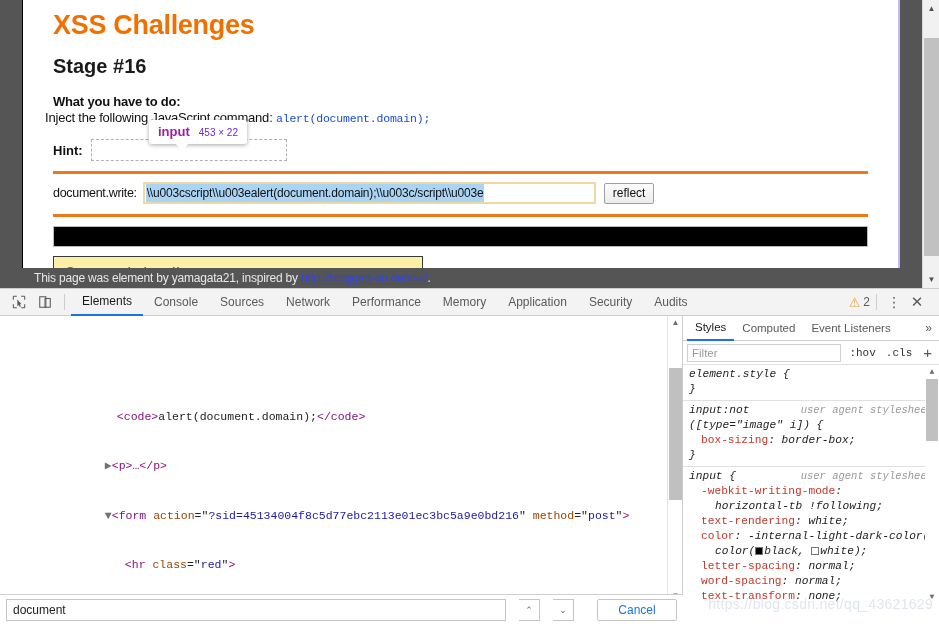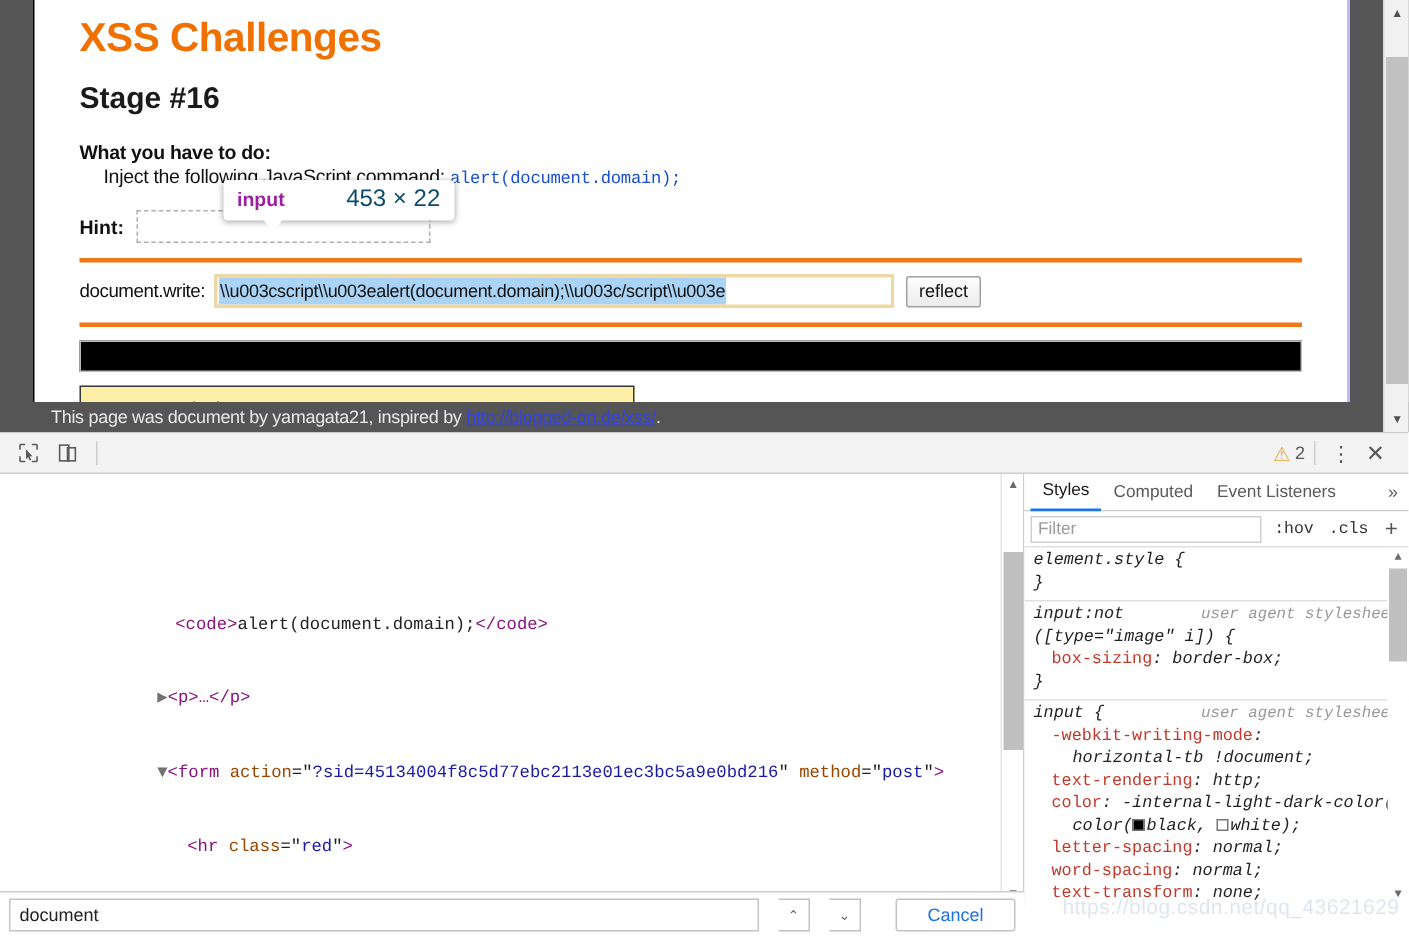--- a/index.html
+++ b/index.html
@@ -48,21 +48,21 @@
   }
   h2.stage-title {
     margin: 0 0 16px 16px;
     font-size: 20px; font-weight: bold; color: #1a1a1a;
   }
   .what-todo {
     margin-left: 16px; font-size: 13px; font-weight: bold; color: #111;
     letter-spacing: -0.2px;
   }
   .inject-line {
-    margin-left: 32px; font-size: 13px; color: #111; margin-top: 1px;
+    margin-left: 8px; font-size: 13px; color: #111; margin-top: 1px;
     letter-spacing: -0.2px;
   }
   .inject-line code {
     font-family: "Liberation Mono", monospace; font-size: 11.5px; color: #1a4fcc;
   }
   .hint-row {
     margin-left: 16px; margin-top: 14px; display: flex; align-items: center;
     font-size: 13px; font-weight: bold; color: #111;
   }
   .hint-box {
@@ -120,21 +120,21 @@
   .page-footer a { color: #3344dd; text-decoration: underline; }
 
   
   .inspect-tip {
     position: absolute; left: 149px; top: 120px;
     background: #fff; box-shadow: 0 1px 4px rgba(0,0,0,.35);
     border-radius: 3px; padding: 4px 9px 5px 9px;
     display: flex; align-items: baseline; gap: 9px; z-index: 40;
   }
   .inspect-tip .tagname { color: #9b1fa0; font-weight: bold; font-size: 13px; }
-  .inspect-tip .dims { color: #0c4a6e; font-size: 16px; margin-left: 32px; }
+  .inspect-tip .dims { color: #6d28d9; font-size: 10px; }
   .inspect-tip::after {
     content: ""; position: absolute; left: 26px; bottom: -7px;
     border-left: 7px solid transparent; border-right: 7px solid transparent;
     border-top: 8px solid #fff;
   }
 
   
   .devtools {
     position: absolute; left: 0; top: 288px; width: 939px; height: 336px;
     background: #fff; border-top: 1px solid #cdcdcd;
@@ -304,21 +304,21 @@
         <div class="congrats-box">
           <span class="congrats-text">Congratulations!!</span>
           <span class="next-stage"><span>Next stage</span>
             <a href="#">stage-No17.php</a><span>.</span></span>
         </div>
 
       </div>
     </div>
 
     <div class="page-footer">
-      <span>This page was document by yamagata21, inspired by</span>&nbsp;<a href="#">http://blogged-on.de/xss/</a><span>.</span>
+      <span>This page was element by yamagata21, inspired by</span>&nbsp;<a href="#">http://blogged-on.de/xss/</a><span>.</span>
     </div>
 
     <div class="page-scrollbar">
       <div class="sb-arrow up">▲</div>
       <div class="sb-thumb"></div>
       <div class="sb-arrow down">▼</div>
     </div>
 
     <div class="inspect-tip">
       <span class="tagname">input</span>
@@ -335,20 +335,31 @@
           <path d="M6 5.2l5 5.3-2.1.2 1.2 2.5-1.2.6-1.2-2.5-1.5 1.5z" fill="#5a5a5a"></path>
         </svg>
       </div>
       <div class="dt-icon-btn">
         <svg width="14" height="14" viewBox="0 0 16 16" aria-hidden="true">
           <rect x="2" y="2" width="7" height="12" stroke="#5a5a5a" stroke-width="1.2" fill="none"></rect>
           <rect x="8" y="4" width="6" height="10" stroke="#5a5a5a" stroke-width="1.2" fill="none"></rect>
         </svg>
       </div>
       <div class="dt-divider"></div>
+      <div class="dt-tabs">
+        <div class="dt-tab active">Elements</div>
+        <div class="dt-tab">Console</div>
+        <div class="dt-tab">Sources</div>
+        <div class="dt-tab">Network</div>
+        <div class="dt-tab">Performance</div>
+        <div class="dt-tab">Memory</div>
+        <div class="dt-tab">Application</div>
+        <div class="dt-tab">Security</div>
+        <div class="dt-tab">Audits</div>
+      </div>
       <div class="dt-right">
         <div class="warn-badge">
           <span class="warn-tri">⚠</span>
           <span>2</span>
         </div>
         <div class="dt-divider"></div>
         <div class="dt-kebab">⋮</div>
         <div class="dt-close">✕</div>
       </div>
     </div>
@@ -421,23 +432,23 @@
             <div class="st-sel">([type="image" i]) {</div>
             <div class="st-indent"><span class="st-prop">box-sizing</span><span class="st-value">: </span><span class="st-value">border-box;</span></div>
             <div class="st-sel">}</div>
           </div>
 
           <div class="st-rule">
             <span class="st-origin">user agent stylesheet</span>
             <div class="st-sel">input {</div>
 
             <div class="st-indent"><span class="st-prop">-webkit-writing-mode</span><span class="st-value">:</span></div>
-            <div class="st-indent2"><span class="st-value">horizontal-tb !document;</span></div>
-
-            <div class="st-indent"><span class="st-prop">text-rendering</span><span class="st-value">: </span><span class="st-value">http;</span></div>
+            <div class="st-indent2"><span class="st-value">horizontal-tb !following;</span></div>
+
+            <div class="st-indent"><span class="st-prop">text-rendering</span><span class="st-value">: </span><span class="st-value">white;</span></div>
 
             <div class="st-indent"><span class="st-prop">color</span><span class="st-value">: </span><span class="st-value">-internal-light-dark-color(</span></div>
             <div class="st-indent2"><span class="st-value">color(</span><span class="swatch sw-black"></span><span class="st-value">black,</span> <span class="swatch sw-white"></span><span class="st-value">white);</span></div>
 
             <div class="st-indent"><span class="st-prop">letter-spacing</span><span class="st-value">: </span><span class="st-value">normal;</span></div>
             <div class="st-indent"><span class="st-prop">word-spacing</span><span class="st-value">: </span><span class="st-value">normal;</span></div>
             <div class="st-indent"><span class="st-prop">text-transform</span><span class="st-value">: </span><span class="st-value">none;</span></div>
 
           </div>
 

